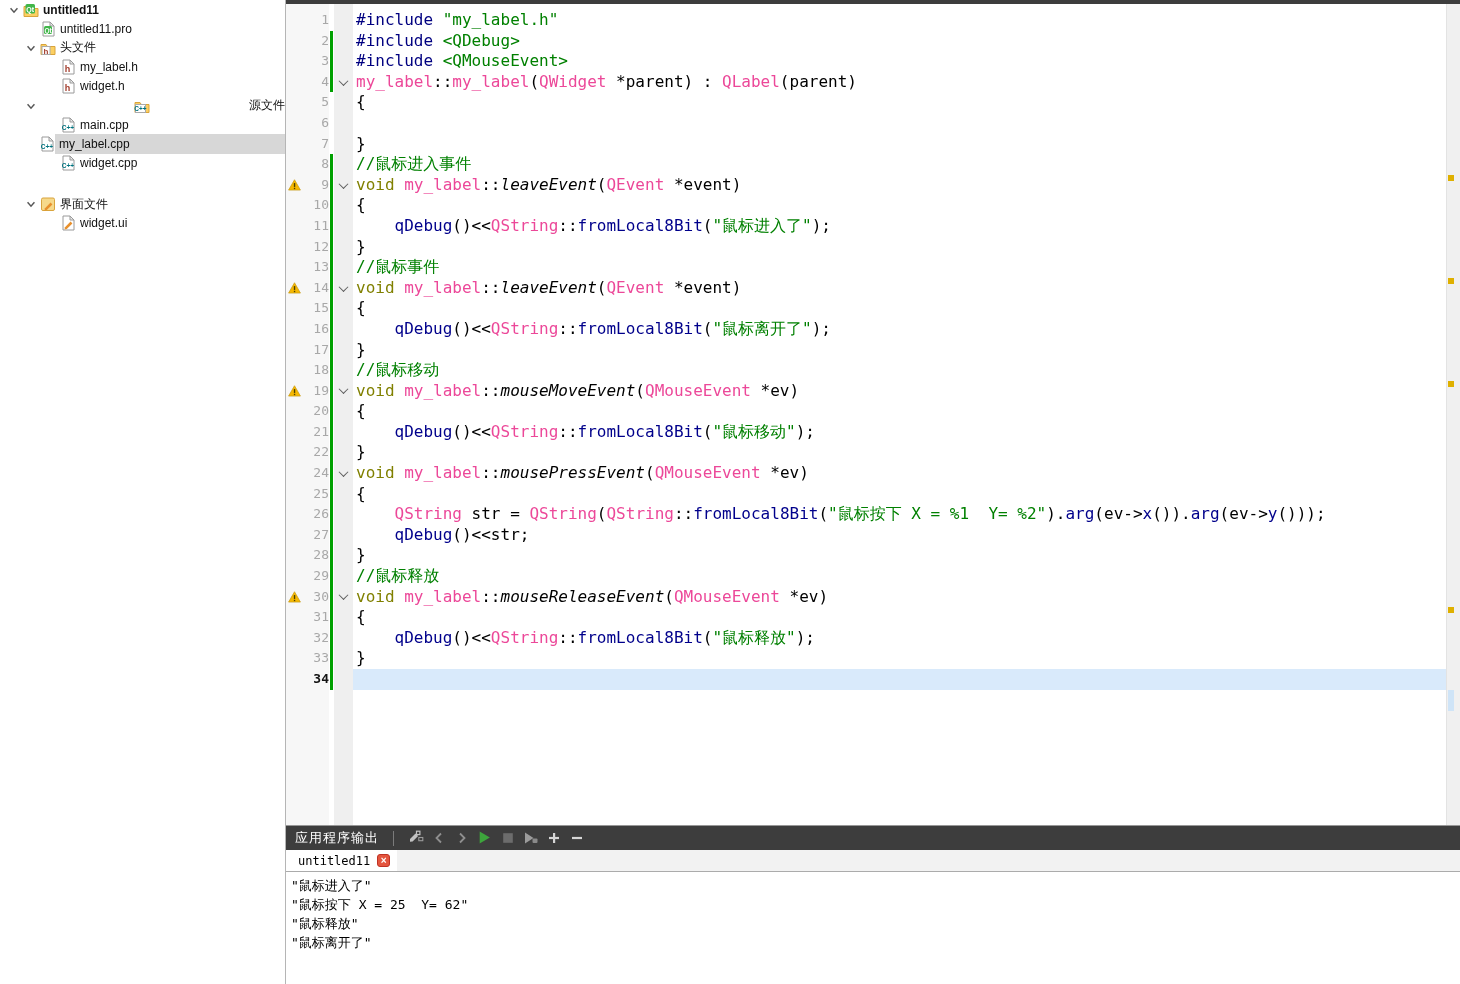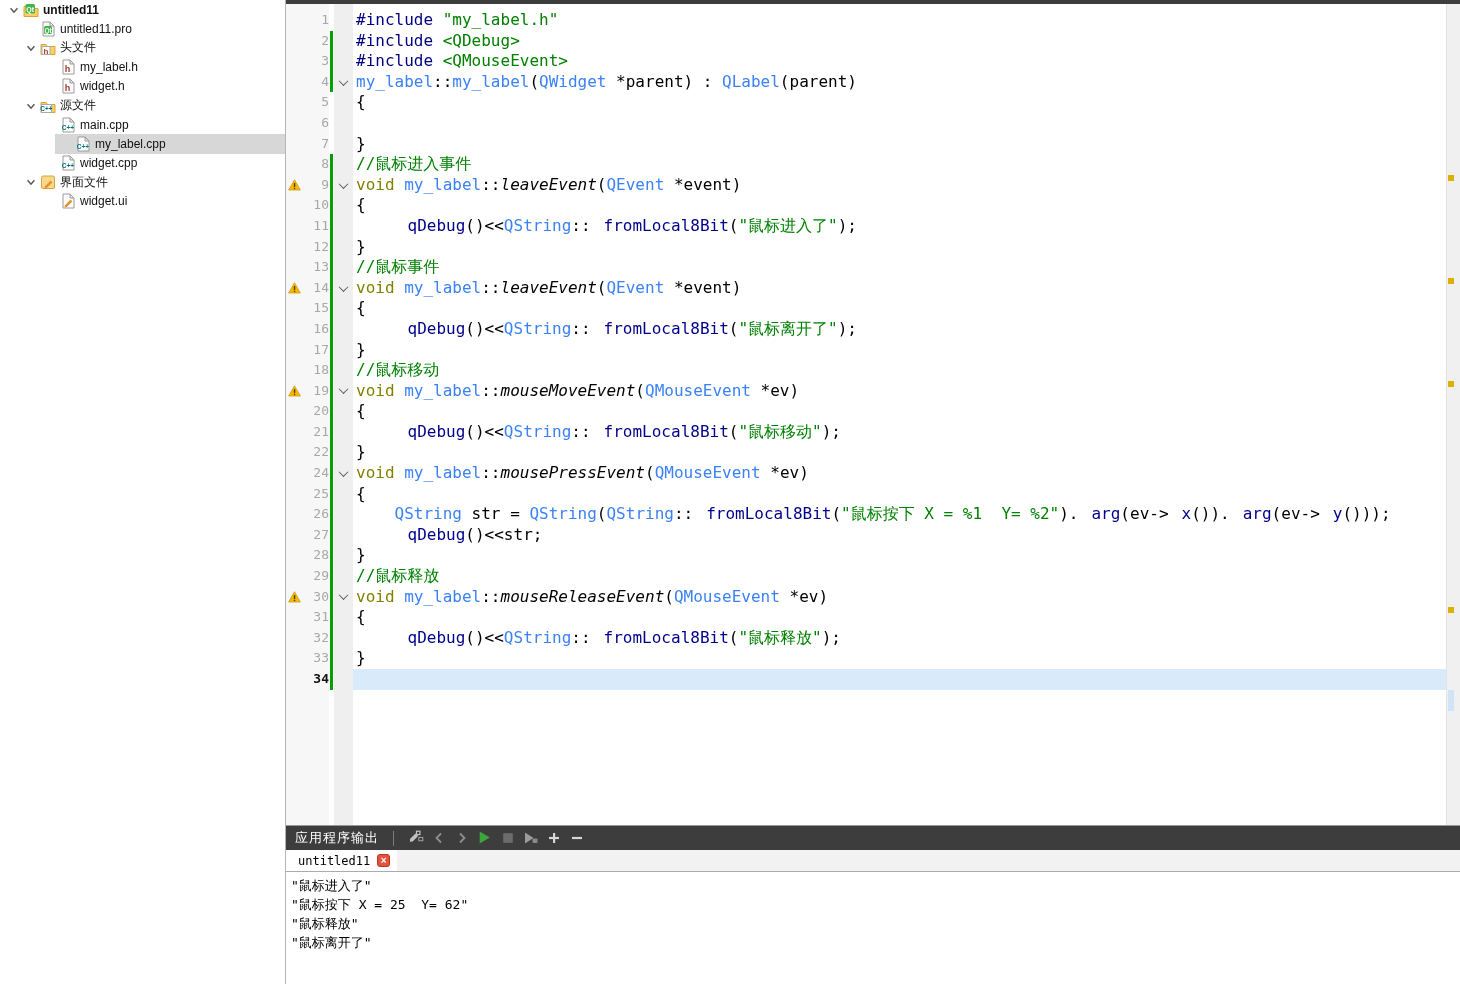--- a/index.html
+++ b/index.html
@@ -29,22 +29,22 @@
   .g-num{width:26px;flex:none;text-align:right;color:#a8a8a8;font:13px/20.6px "DejaVu Sans Mono",monospace;}
   .g-num.cur{color:#141414;font-weight:bold;}
   .g-bar{width:5px;flex:none;display:flex;justify-content:center;}
   .g-bar .b{width:3px;height:100%;background:#00a000;}
   .g-fold{width:19px;flex:none;display:flex;align-items:center;justify-content:center;}
   .fold-chev{display:inline-block;width:6px;height:6px;border-right:1.6px solid #5f5f5f;border-bottom:1.6px solid #5f5f5f;transform:rotate(45deg) translate(-1px,-1px);}
   .g-code{flex:1;padding-left:3px;white-space:pre;font:16px/20.6px "DejaVu Sans Mono",monospace;color:#000;}
   .g-code.cur{background:#d9eafb;}
   .tok-pp{color:#000080;}
   .tok-kw{color:#808000;}
-  .tok-type{color:#3b82f6;}
-  .tok-fn{color:#00008b;margin-left:13px;}
+  .tok-type{color:#ec4899;}
+  .tok-fn{color:#00008b;}
   .tok-virt{color:#000;font-style:italic;}
   .tok-str{color:#008000;}
   .tok-com{color:#008000;}
   .tok-pln{color:#000;}
 
   .vscroll{position:absolute;right:0;top:0;bottom:0;width:14px;background:#f0f0f0;border-left:1px solid #e3e3e3;box-sizing:border-box;}
   .smark{position:absolute;left:1px;width:6px;height:6px;background:#dfb000;}
   .scur{position:absolute;left:1px;width:6px;height:21px;background:#cfe4f7;}
 
   
@@ -119,21 +119,21 @@
       <div class="trow" style="padding-left: 59px;">
         <span class="ticon">
           <svg width="16" height="16" viewBox="0 0 16 16">
             <path d="M3 1 h7 l4 4 v10 H3 z" fill="#fff" stroke="#9a9a9a"></path>
             <path d="M10 1 l4 4 h-4 z" fill="#e9e9e9" stroke="#9a9a9a"></path>
             <text x="7.5" y="13" font-size="9" fill="#a23b2b" text-anchor="middle" font-weight="bold">h</text>
           </svg>
         </span>
         <span class="lbl">widget.h</span>
       </div>
-      <div class="trow" style="padding-left: 23px;">
+      <div class="trow" style="padding-left: 23px; justify-content: space-between;">
         <span class="chev">
           <svg width="12" height="12" viewBox="0 0 14 14">
             <polyline points="3,5 7,9.5 11,5" fill="none" stroke="#565656" stroke-width="1.7"></polyline>
           </svg>
         </span>
         <span class="ticon">
           <svg width="16" height="16" viewBox="0 0 16 16">
             <path d="M1 4.5 h5 l1.3 2 H15 v8 H1 z" fill="#fcd062" stroke="#d9a43c"></path>
             <rect x="1.5" y="6.5" width="10" height="8" fill="#fff" stroke="#aaa"></rect>
             <text x="6.5" y="13" font-size="6.5" fill="#00737f" text-anchor="middle" font-weight="bold">C++</text>
@@ -144,41 +144,41 @@
       <div class="trow" style="padding-left: 59px;">
         <span class="ticon">
           <svg width="16" height="16" viewBox="0 0 16 16">
             <path d="M3 1 h7 l4 4 v10 H3 z" fill="#fff" stroke="#9a9a9a"></path>
             <path d="M10 1 l4 4 h-4 z" fill="#e9e9e9" stroke="#9a9a9a"></path>
             <text x="8" y="13" font-size="6.5" fill="#00737f" text-anchor="middle" font-weight="bold">C++</text>
           </svg>
         </span>
         <span class="lbl">main.cpp</span>
       </div>
-      <div class="trow selected" style="padding-left: 74px;">
+      <div class="trow selected" style="padding-left: 38px;">
         <span class="ticon">
           <svg width="16" height="16" viewBox="0 0 16 16">
             <path d="M3 1 h7 l4 4 v10 H3 z" fill="#fff" stroke="#9a9a9a"></path>
             <path d="M10 1 l4 4 h-4 z" fill="#e9e9e9" stroke="#9a9a9a"></path>
             <text x="8" y="13" font-size="6.5" fill="#00737f" text-anchor="middle" font-weight="bold">C++</text>
           </svg>
         </span>
         <span class="lbl">my_label.cpp</span>
       </div>
       <div class="trow" style="padding-left: 59px;">
         <span class="ticon">
           <svg width="16" height="16" viewBox="0 0 16 16">
             <path d="M3 1 h7 l4 4 v10 H3 z" fill="#fff" stroke="#9a9a9a"></path>
             <path d="M10 1 l4 4 h-4 z" fill="#e9e9e9" stroke="#9a9a9a"></path>
             <text x="8" y="13" font-size="6.5" fill="#00737f" text-anchor="middle" font-weight="bold">C++</text>
           </svg>
         </span>
         <span class="lbl">widget.cpp</span>
       </div>
-      <div class="trow" style="padding-left: 23px;">
+      <div class="trow" style="padding-left: 23px; margin-top: 22px;">
         <span class="chev">
           <svg width="12" height="12" viewBox="0 0 14 14">
             <polyline points="3,5 7,9.5 11,5" fill="none" stroke="#565656" stroke-width="1.7"></polyline>
           </svg>
         </span>
         <span class="ticon">
           <svg width="16" height="16" viewBox="0 0 16 16">
             <rect x="1.5" y="2" width="13" height="12.5" rx="1.5" fill="#f6d98a" stroke="#d9a43c"></rect>
             <path d="M5 12.2 l5.6-5.6 1.8 1.8 -5.6 5.6 -2.3 .5 z" fill="#e8902c"></path>
           </svg>

